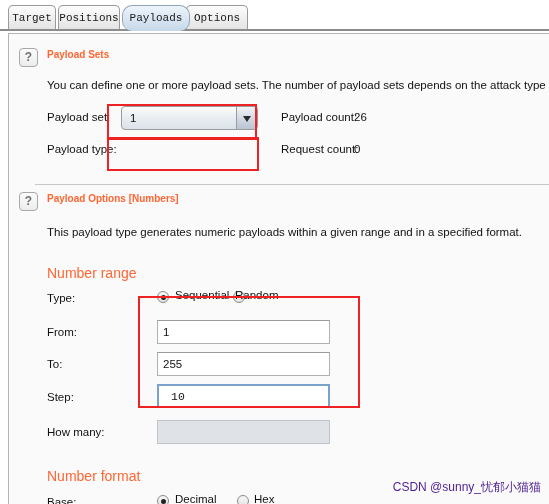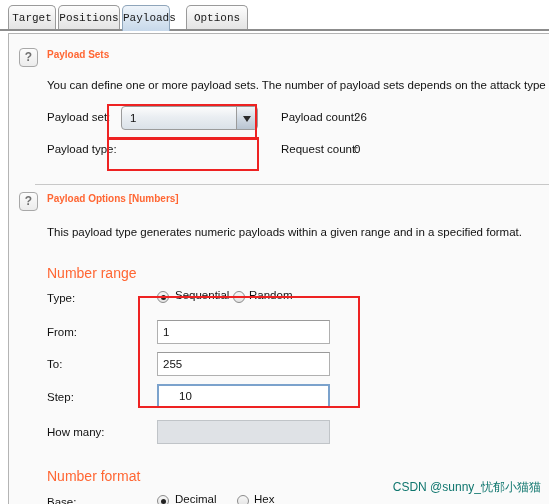--- a/index.html
+++ b/index.html
@@ -50,21 +50,21 @@
     cursor: default;
     user-select: none;
   }
   .tab.selected {
     background: linear-gradient(to bottom, #eef4fa 0%, #d6e3f0 60%, #c7d8ea 100%);
     border-color: #8fa5ba;
     z-index: 3;
   }
   #tab-0 { left: 8px;   width: 48px; }
   #tab-1 { left: 58px;  width: 62px; }
-  #tab-2 { left: 122px; width: 48px; }
+  #tab-2 { left: 122px; width: 68px; border-radius: 10px; }
   #tab-3 { left: 186px; width: 62px; }
 
   
   .panel {
     position: absolute;
     left: 8px;
     top: 33px;
     width: 545px;
     height: 475px;
     box-sizing: border-box;
@@ -182,21 +182,22 @@
     font-family: "Liberation Sans", sans-serif;
     font-size: 11.5px;
     color: #111111;
     padding: 0 0 0 5px;
     line-height: 22px;
     outline: none;
   }
   .textbox.focused {
     border: 2px solid #7ba2cc;
     line-height: 20px;
-    padding-left: 20px;
+    padding-left: 12px;
+    font-family: Liberation Mono, monospace;
   }
   .textbox.disabled {
     background: #dfe2e6;
     border: 1px solid #c0c4c8;
   }
 
   
   .radio-group { position: absolute; }
   .radio {
     position: absolute;
@@ -234,21 +235,21 @@
     pointer-events: none;
     z-index: 20;
   }
 
   
   .watermark {
     position: absolute;
     right: 8px;
     bottom: 8px;
     font-size: 12px;
-    color: #0f766e;
+    color: #4c1d95;
     white-space: nowrap;
     z-index: 30;
     margin-left: 48px;
   }
 </style>
 </head>
 <body>
 
 <div class="tabbar">
   <div class="tab" id="tab-0">Target</div>
@@ -286,21 +287,21 @@
   <div class="section-title" style="left:38px; top:159px;">Payload Options [Numbers]</div>
   <div class="desc" style="left:38px; top:192px;">This payload type generates numeric payloads within a given range and in a specified format.</div>
 
   <div class="sub-title" style="left:38px; top:231px;">Number range</div>
 
   <div class="field-label" style="left:38px; top:258px;">Type:</div>
   <div class="radio-group" style="left:148px; top:255px; width:180px; height:16px;">
     <span class="radio checked" style="left:0px; top:2px;"></span>
     <span class="radio-label" style="left:18px; top:0px;">Sequential</span>
     <span class="radio" style="left:76px; top:2px;"></span>
-    <span class="radio-label" style="left:92px; top:0px;">Random</span>
+    <span class="radio-label" style="left:78px; top:0px;">Random</span>
   </div>
 
   <div class="field-label" style="left:38px; top:292px;">From:</div>
   <input class="textbox" style="left: 148px; top: 286px; width: 173px;" type="text" value="1">
 
   <div class="field-label" style="left:38px; top:324px;">To:</div>
   <input class="textbox" style="left: 148px; top: 318px; width: 173px;" type="text" value="255">
 
   <div class="field-label" style="left:38px; top:357px;">Step:</div>
   <input class="textbox focused" style="left: 148px; top: 350px; width: 173px;" type="text" value="10">

